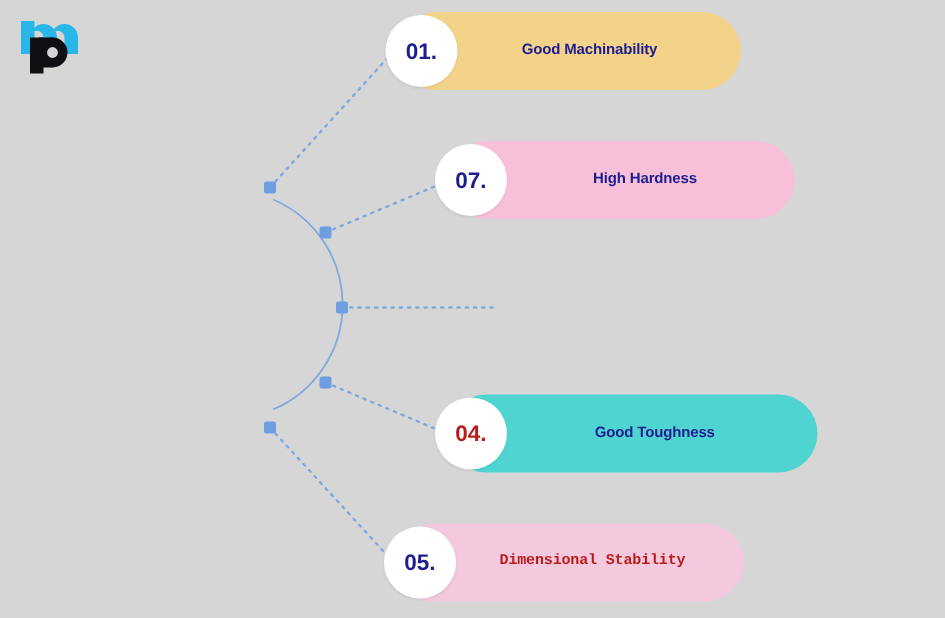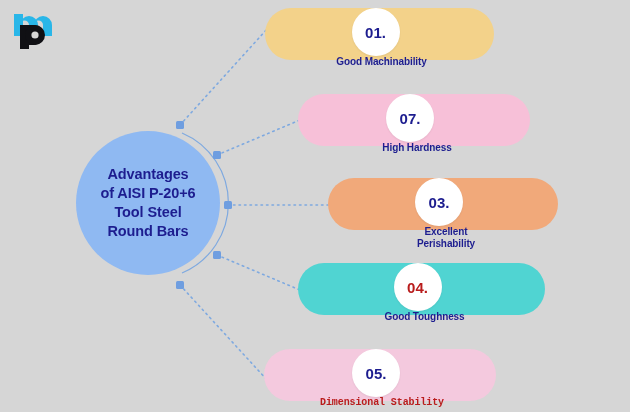--- a/index.html
+++ b/index.html
@@ -58,21 +58,20 @@
     width: 124px;
     white-space: pre-line;
   }
 
   
   .item {
     position: absolute;
     display: flex;
     align-items: center;
     height: 52px;
-    flex-direction: column;
   }
   .pill {
     position: absolute;
     left: 0;
     top: 0;
     height: 52px;
     border-radius: 26px;
   }
   .badge {
     position: relative;
@@ -140,45 +139,33 @@
 
     <g id="nodes" fill="#6f9ee0">
       <rect x="176" y="121" width="8" height="8" rx="1.5" fill="#6f9ee0"></rect>
       <rect x="213" y="151" width="8" height="8" rx="1.5" fill="#6f9ee0"></rect>
       <rect x="224" y="201" width="8" height="8" rx="1.5" fill="#6f9ee0"></rect>
       <rect x="213" y="251" width="8" height="8" rx="1.5" fill="#6f9ee0"></rect>
       <rect x="176" y="281" width="8" height="8" rx="1.5" fill="#6f9ee0"></rect>
     </g>
   </svg>
 
-  <div id="hub" style="background: rgb(143, 185, 242);">
-    <div id="hub-text" style="color: rgb(29, 29, 143);">Advantages
-of AISI P-20+6
-Tool Steel
-Round Bars</div>
-  </div>
 
   <div class="item" id="item-0" style="left: 265px; top: 8px; width: 229px;">
     <div class="pill" id="pill-0" style="width: 229px; background: rgb(243, 210, 138);"></div>
     <div class="badge" id="badge-0" style="color: rgb(29, 29, 143);">01.</div>
     <div class="label" id="label-0" style="color: rgb(29, 29, 143); width: 168px; margin-left: 4px;">Good Machinability</div>
   </div>
 
   <div class="item" id="item-1" style="left: 298px; top: 94px; width: 232px;">
     <div class="pill" id="pill-1" style="width: 232px; background: rgb(247, 192, 216);"></div>
     <div class="badge" id="badge-1" style="color: rgb(29, 29, 143);">07.</div>
     <div class="label" id="label-1" style="color: rgb(29, 29, 143); width: 172px; margin-left: 6px;">High Hardness</div>
   </div>
 
-  <div class="item" id="item-2" style="left: 328px; top: 178px; width: 230px;">
-    <div class="pill" id="pill-2" style="width: 230px; background: rgb(241, 169, 122);"></div>
-    <div class="badge" id="badge-2" style="color: rgb(29, 29, 143);">03.</div>
-    <div class="label" id="label-2" style="color: rgb(29, 29, 143); width: 170px; margin-left: 6px;">Excellent
-Perishability</div>
-  </div>
 
   <div class="item" id="item-3" style="left: 298px; top: 263px; width: 247px;">
     <div class="pill" id="pill-3" style="width: 247px; background: rgb(80, 212, 210);"></div>
     <div class="badge" id="badge-3" style="color: #b91c1c;">04.</div>
     <div class="label" id="label-3" style="color: rgb(29, 29, 143); width: 185px; margin-left: 6px;">Good Toughness</div>
   </div>
 
   <div class="item" id="item-4" style="left: 264px; top: 349px; width: 232px;">
     <div class="pill" id="pill-4" style="width: 232px; background: rgb(244, 201, 222);"></div>
     <div class="badge" id="badge-4" style="color: rgb(29, 29, 143); text-align: center;">05.</div>

